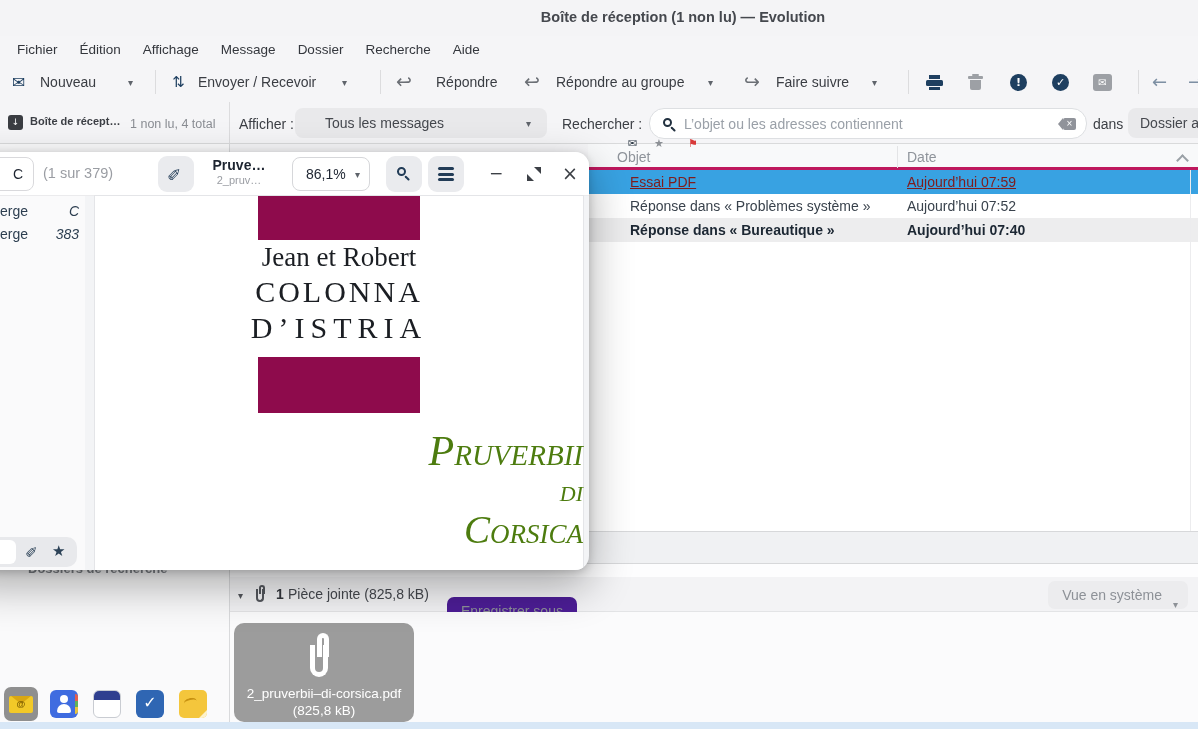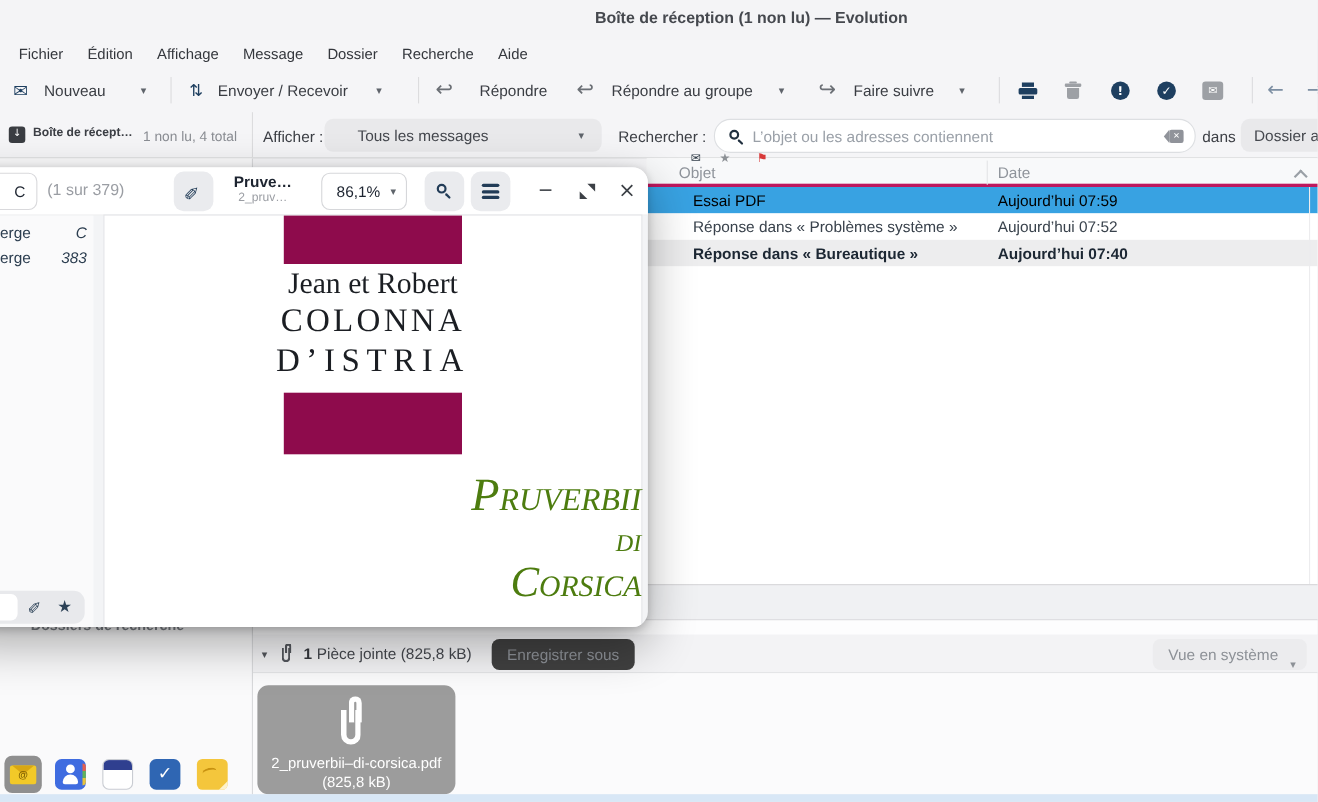--- a/index.html
+++ b/index.html
@@ -88,39 +88,39 @@
   .msglist { position:absolute; left:588px; top:144px; width:610px; height:387px; background:#fff; }
   .ml-header { position:absolute; left:0; top:0; width:610px; height:26px; background:#f8f9fa; border-bottom:3px solid #be185d; }
   .ml-header .h-obj { position:absolute; left:29px; top:5px; font-size:14px; color:#8f949b; }
   .ml-header .h-date { position:absolute; left:319px; top:5px; font-size:14px; color:#8f949b; }
   .ml-header .h-sep { position:absolute; left:309px; top:2px; width:1px; height:22px; background:#e3e4e6; }
   .sort-chev { position:absolute; left:590px; top:12px; width:9px; height:9px; border-top:2px solid #9aa0a6; border-right:2px solid #9aa0a6; transform:rotate(-45deg); }
   .ml-row { position:absolute; left:0; width:610px; height:24px; }
   .ml-row .subj { position:absolute; left:42px; top:4px; font-size:14px; white-space:nowrap; }
   .ml-row .date { position:absolute; left:319px; top:4px; font-size:14px; white-space:nowrap; }
   .row-sel { background:#38a2e2; }
-  .row-sel .subj, .row-sel .date { color:#000000; }
+  .row-sel .subj, .row-sel .date { color:#7f1d1d;text-decoration:underline; }
   .row-read { background:#fff; }
   .row-read .subj, .row-read .date { color:#39424c; }
   .row-unread { background:#ededee; }
   .row-unread .subj, .row-unread .date { color:#1c2733; font-weight:bold; }
   .ml-vline { position:absolute; left:602px; top:26px; width:1px; height:361px; background:#ececee; }
   .tiny-ic { position:absolute; font-size:11px; font-family:"DejaVu Sans",sans-serif; z-index:5; }
 
   
   .preview-band { position:absolute; left:230px; top:531px; width:968px; height:33px; background:#f0f1f3; border-top:1px solid #d7d8da; border-bottom:1px solid #d7d8da; }
   .preview-white { position:absolute; left:230px; top:564px; width:968px; height:13px; background:#fdfdfe; }
   .attach-bar { position:absolute; left:230px; top:577px; width:968px; height:35px; background:#f3f3f5; border-bottom:1px solid #e3e4e6; }
   .ab-chev { position:absolute; left:8px; top:13px; font-size:10px; color:#54575d; font-family:"DejaVu Sans",sans-serif; }
   .clip-sm { position:absolute; left:26px; top:8px; width:12px; height:18px; }
   .clip-sm .c1 { position:absolute; left:0; top:4px; width:8px; height:13px; border:2px solid #54575d; border-top:none; border-radius:0 0 4px 4px; }
   .clip-sm .c2 { position:absolute; left:3px; top:0; width:6px; height:9px; border:2px solid #54575d; border-bottom:none; border-radius:4px 4px 0 0; }
   .ab-count { position:absolute; left:46px; top:9px; font-size:14px; font-weight:bold; color:#34373d; }
   .ab-label { position:absolute; left:58px; top:9px; font-size:14px; color:#45484e; }
-  .ab-save { position:absolute; left:217px; top:4px; height:28px; padding:0 14px; background:#404040; border-radius:7px; font-size:14px; color:#8d9197; line-height:28px; }
+  .ab-save { position:absolute; left:217px; top:20px; height:28px; padding:0 14px; background:#4c1d95; border-radius:7px; font-size:14px; color:#8d9197; line-height:28px; }
   .ab-view { position:absolute; right:10px; top:4px; height:28px; padding:0 26px 0 14px; background:#ececee; border-radius:7px; font-size:14px; color:#8d9197; line-height:28px; }
   .ab-view .chev { position:absolute; right:10px; top:10px; font-size:10px; color:#8d9197; font-family:"DejaVu Sans",sans-serif; }
   .attach-area { position:absolute; left:230px; top:612px; width:968px; height:110px; background:#fbfbfc; }
   .attach-tile { position:absolute; left:4px; top:11px; width:180px; height:99px; background:#9c9c9c; border-radius:10px; }
   .clip-big { position:absolute; left:75px; top:10px; width:30px; height:48px; }
   .clip-big .c1 { position:absolute; left:1px; top:12px; width:18px; height:32px; border:5px solid #fff; border-top:none; border-radius:0 0 11px 11px; }
   .clip-big .c2 { position:absolute; left:8px; top:0; width:12px; height:24px; border:5px solid #fff; border-bottom:none; border-radius:9px 9px 0 0; }
   .tile-name { position:absolute; left:0; width:180px; top:63px; text-align:center; font-size:13.5px; color:#fff; white-space:nowrap; }
   .tile-size { position:absolute; left:0; width:180px; top:80px; text-align:center; font-size:13.5px; color:#fff; }
   .bottom-strip { position:absolute; left:0; top:722px; width:1198px; height:7px; background:#d8e7f6; }

